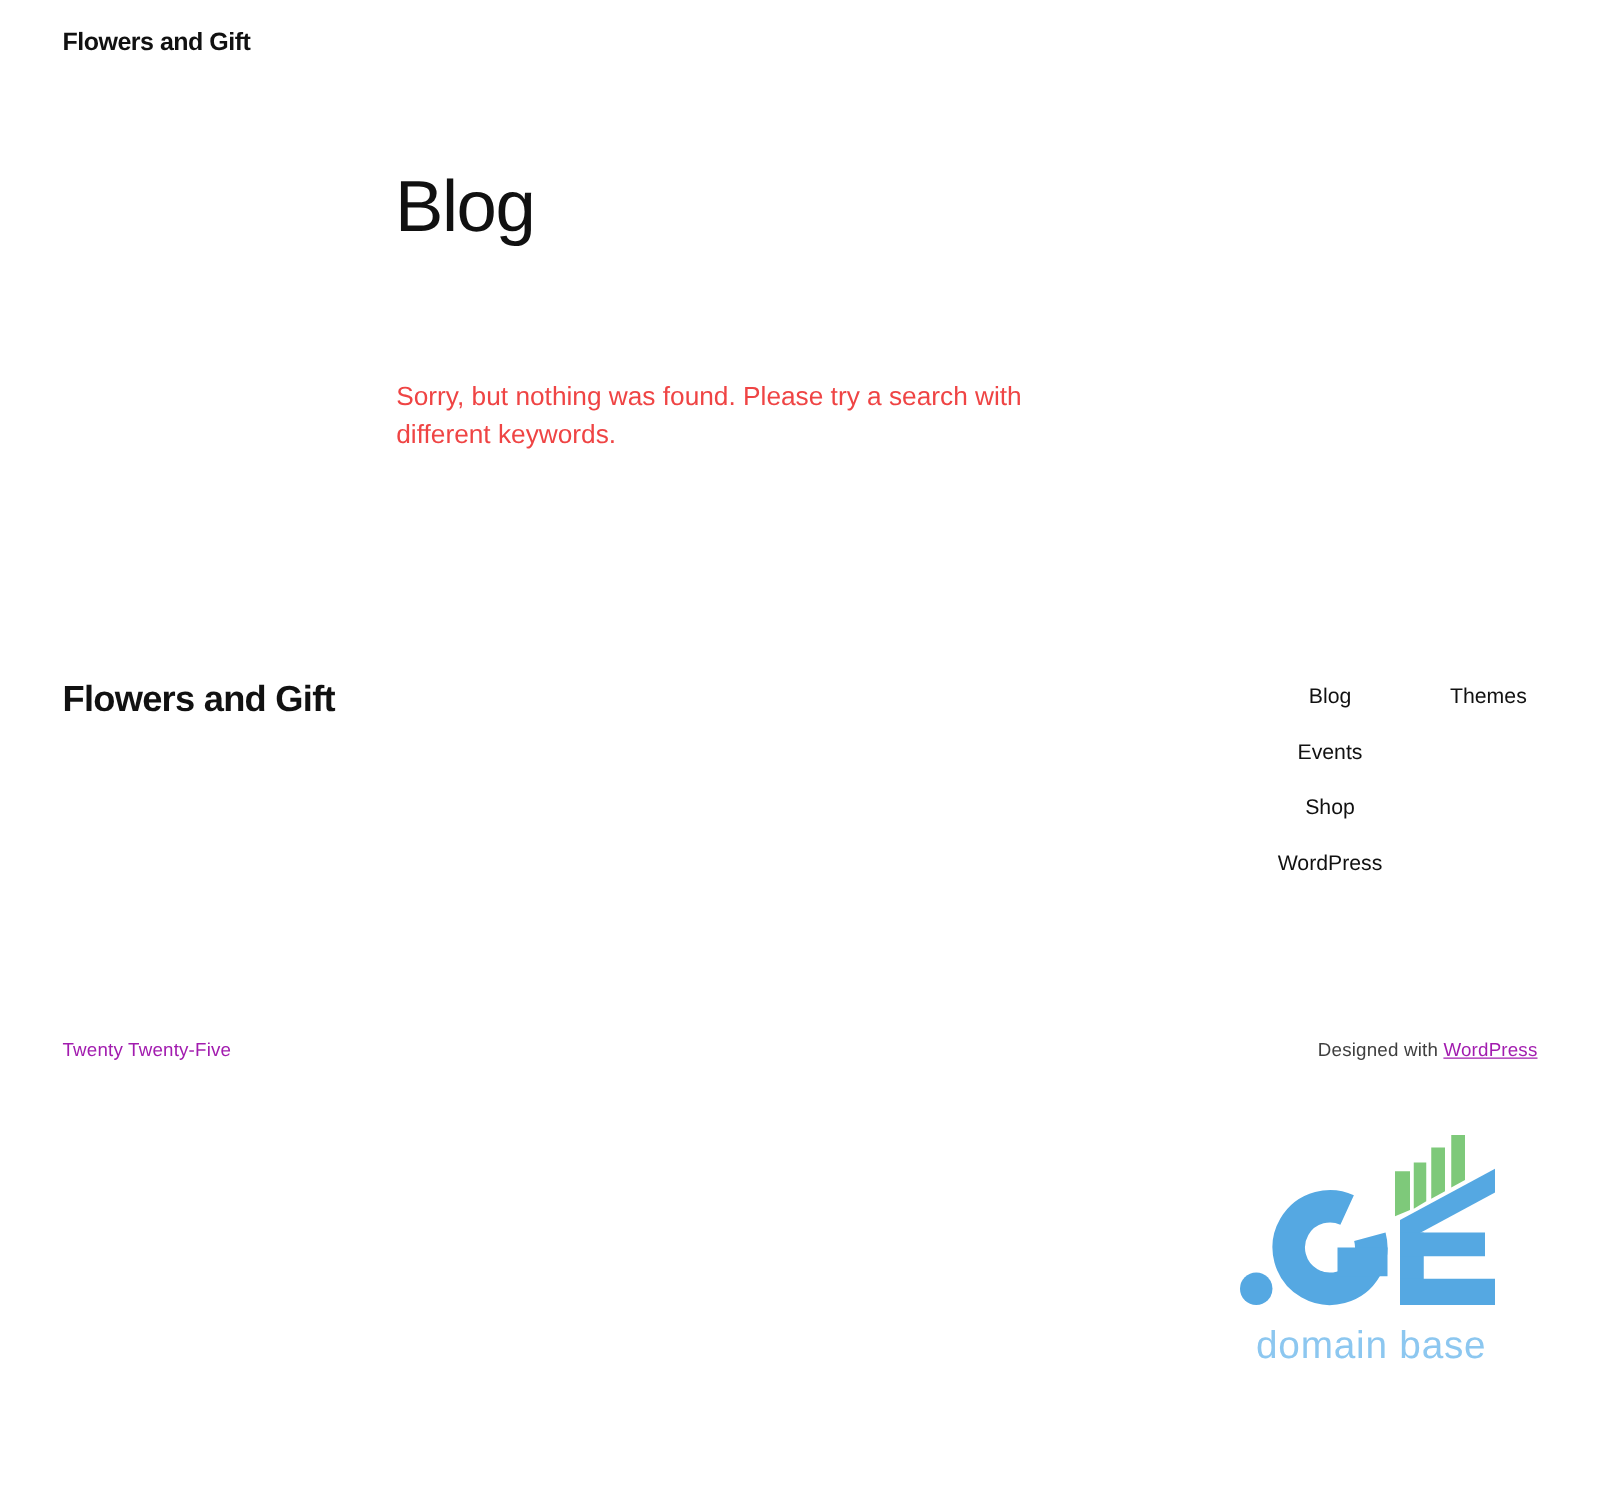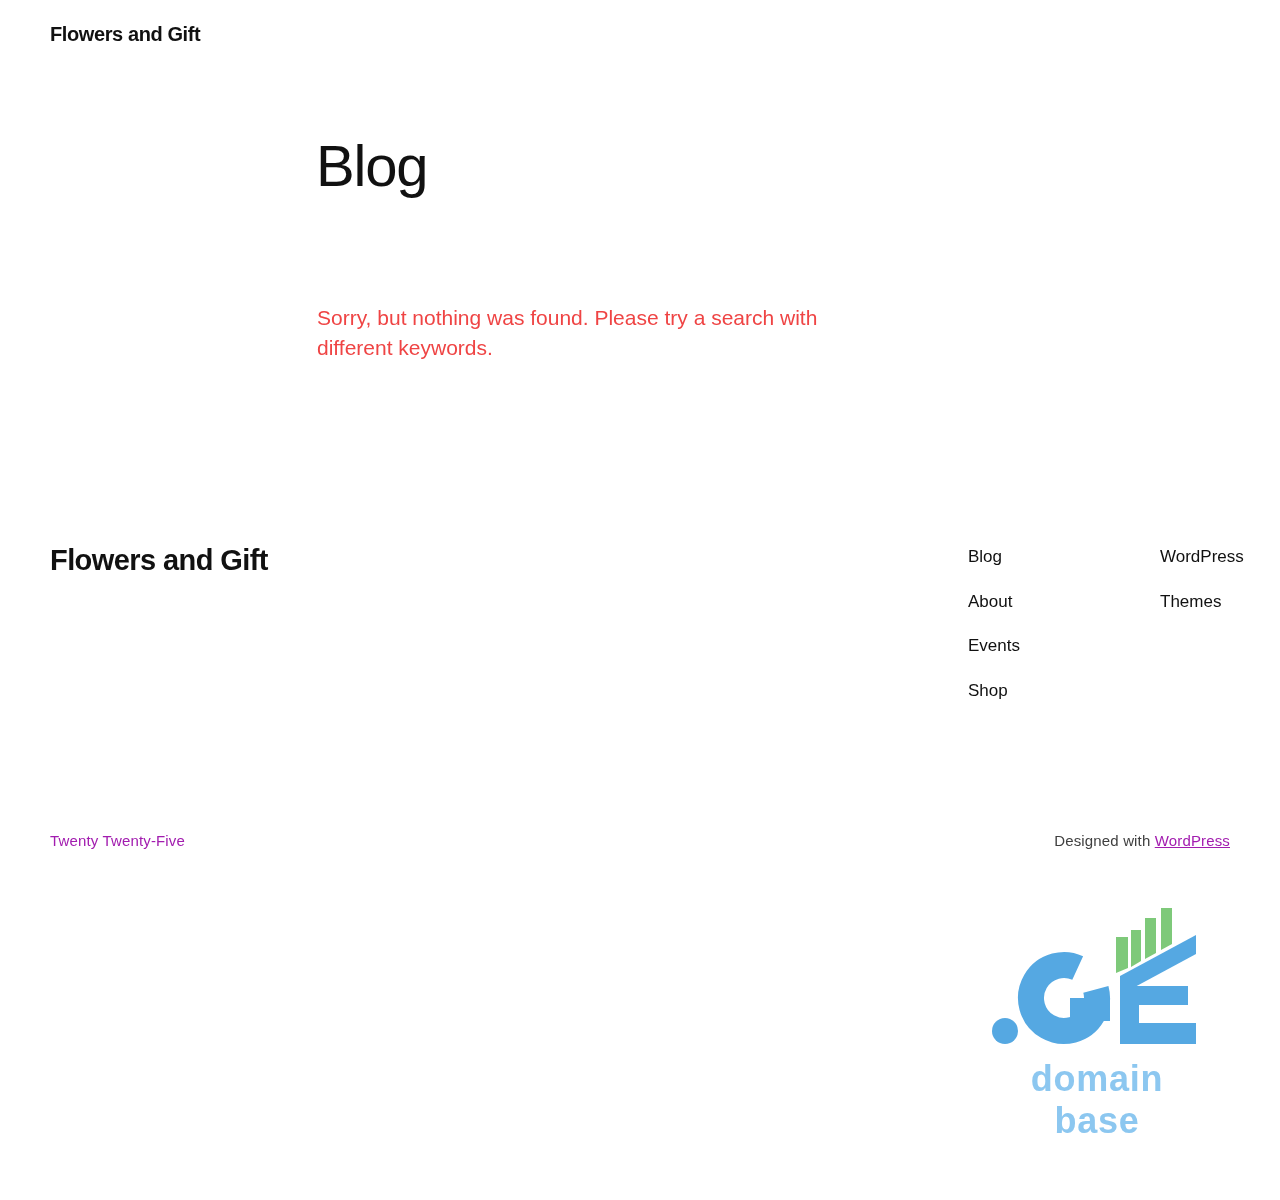--- a/index.html
+++ b/index.html
@@ -4,21 +4,21 @@
 <style>
   * { margin: 0; padding: 0; box-sizing: border-box; }
   html, body { width: 1280px; height: 1200px; }
   body {
     position: relative;
     background: #ffffff;
     color: #111111;
     font-family: "Liberation Sans", sans-serif;
     overflow: hidden;
   }
-  a { color: inherit; text-decoration: none; }
+  a { color: inherit; text-decoration: none; text-align: center; }
 
   
   .site-header-title {
     position: absolute; left: 50px; top: 23px;
     font-size: 20px; font-weight: 700; letter-spacing: -0.02em;
     color: #111111;
   }
 
   
   .page-title {
@@ -62,42 +62,41 @@
   .colophon-right a { text-decoration: underline; color: #a21caf; }
 
   
   .brand-logo {
     position: absolute; left: 992px; top: 904px;
     width: 210px; text-align: center;
   }
   .brand-logo svg { display: block; }
   .brand-tagline {
     margin-top: 4px;
-    font-size: 36px; font-weight: 700; letter-spacing: 0.02em;
+    font-size: 31px; font-weight: 400; letter-spacing: 0.02em;
     color: #8cc7f0;
   }
 </style>
 </head>
 <body>
 
 <header>
   <a class="site-header-title" href="#">Flowers and Gift</a>
 </header>
 
 <main>
   <h1 class="page-title">Blog</h1>
   <p class="no-results">Sorry, but nothing was found. Please try a search with different keywords.</p>
 </main>
 
 <footer>
   <a class="footer-site-title" href="#">Flowers and Gift</a>
 
   <nav class="footer-nav">
     <a href="#">Blog</a>
-    <a href="#">About</a>
     <a href="#">Events</a>
     <a href="#">Shop</a>
     <a href="#">WordPress</a>
     <a href="#">Themes</a>
   </nav>
 
   <div class="colophon-left">Twenty Twenty-Five</div>
 
   <div class="colophon-right">
     <span>Designed with </span><a href="#">WordPress</a>

